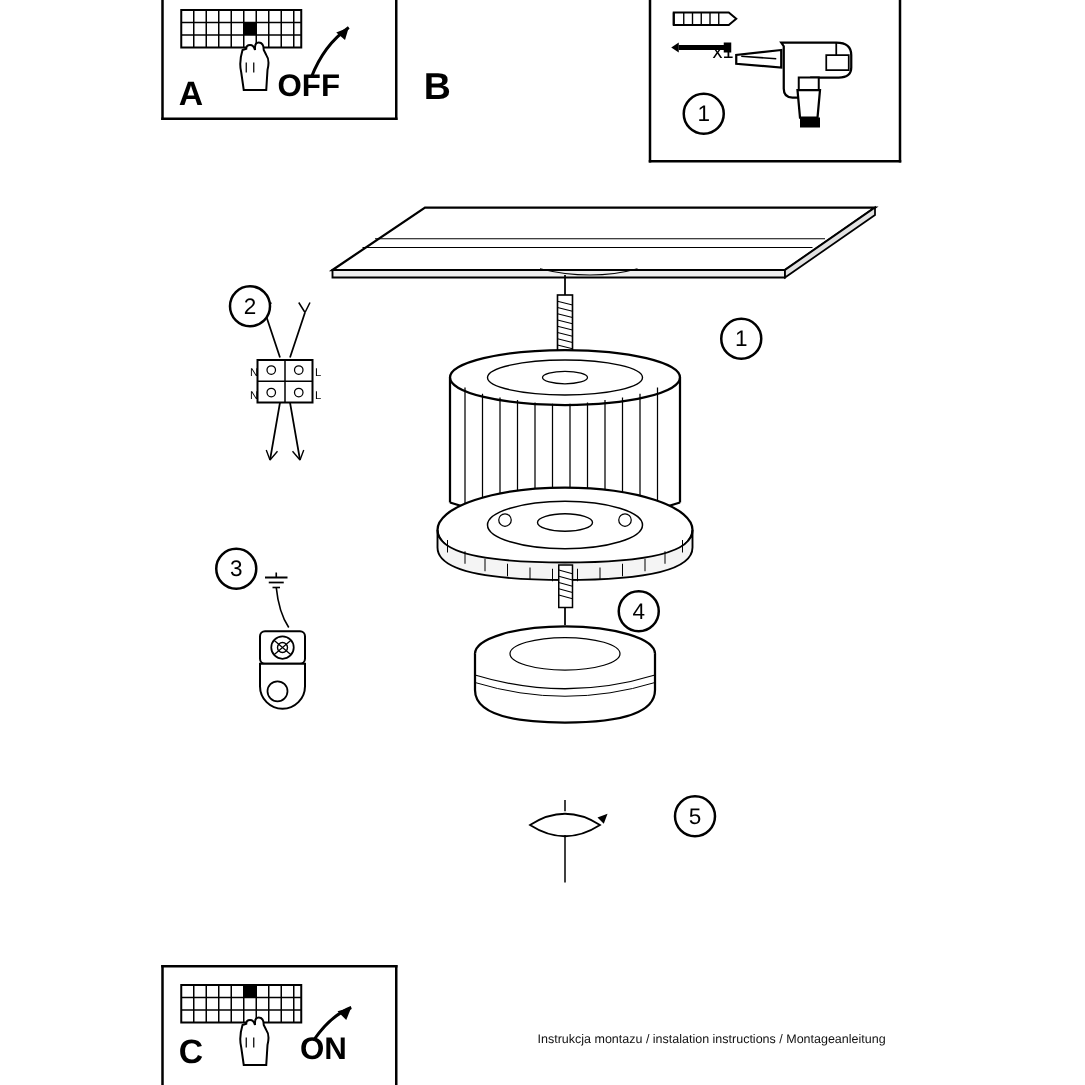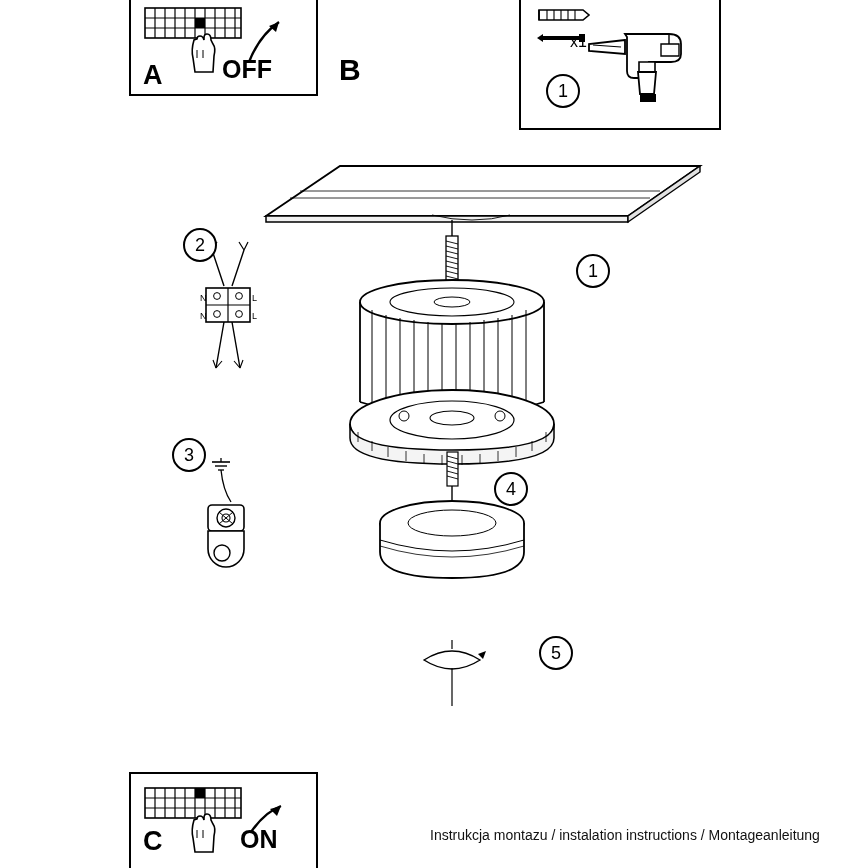--- a/index.html
+++ b/index.html
@@ -76,21 +76,21 @@
     position: absolute;
     font-size: 16px;
     left: 570px; top: 33px;
   }
 
   
   #footer {
     position: absolute;
     left: 430px;
     top: 824px;
-    font-size: 14px;
+    font-size: 10px;
     line-height: 1.65;
     color: #111;
     text-align: right;
   }
 
   svg { display: block; }
   .lineart { position: absolute; left: 0; top: 0; width: 868px; height: 868px; pointer-events: none; }
 </style>
 </head>
 <body>

